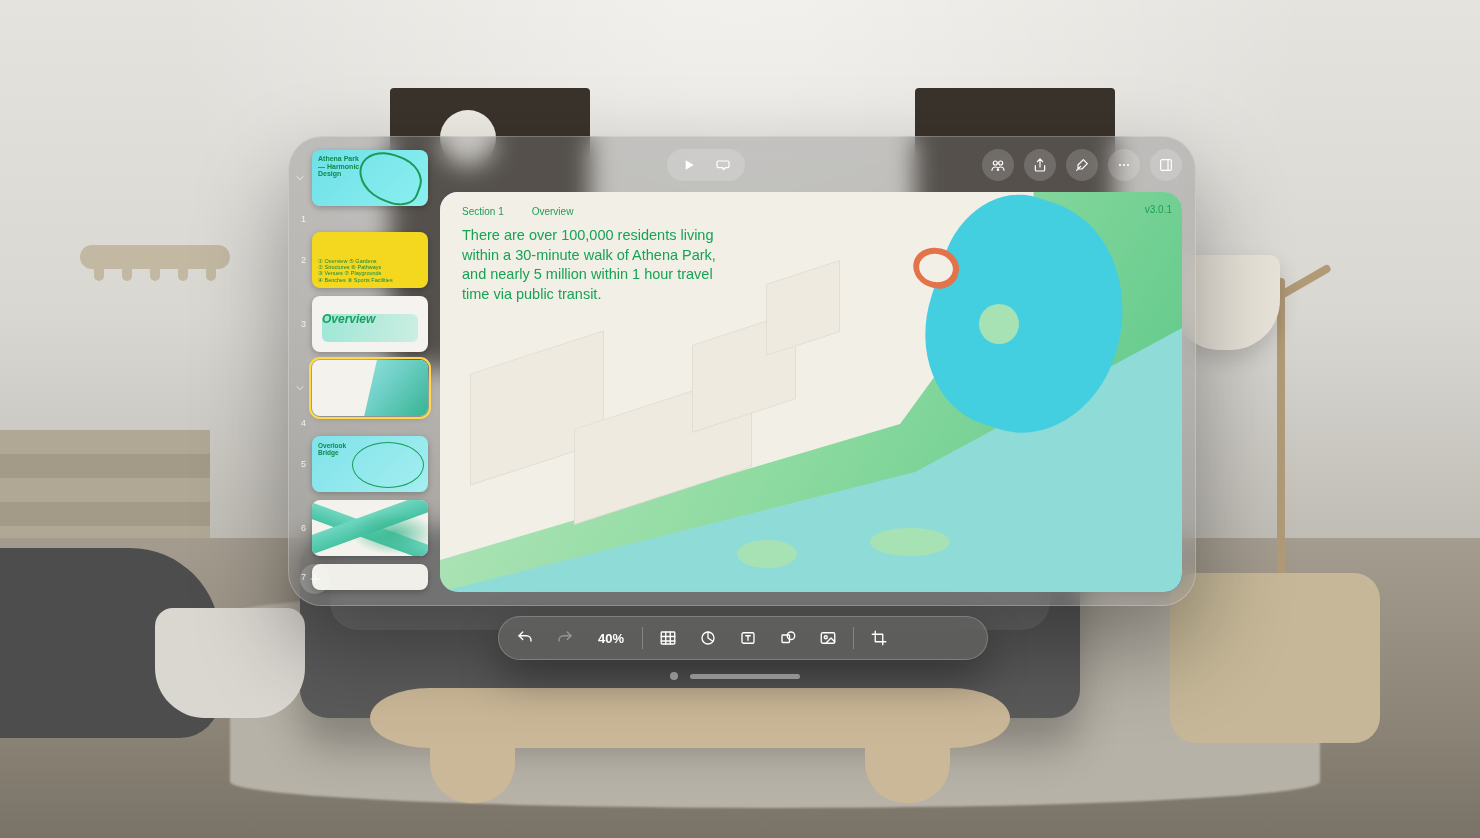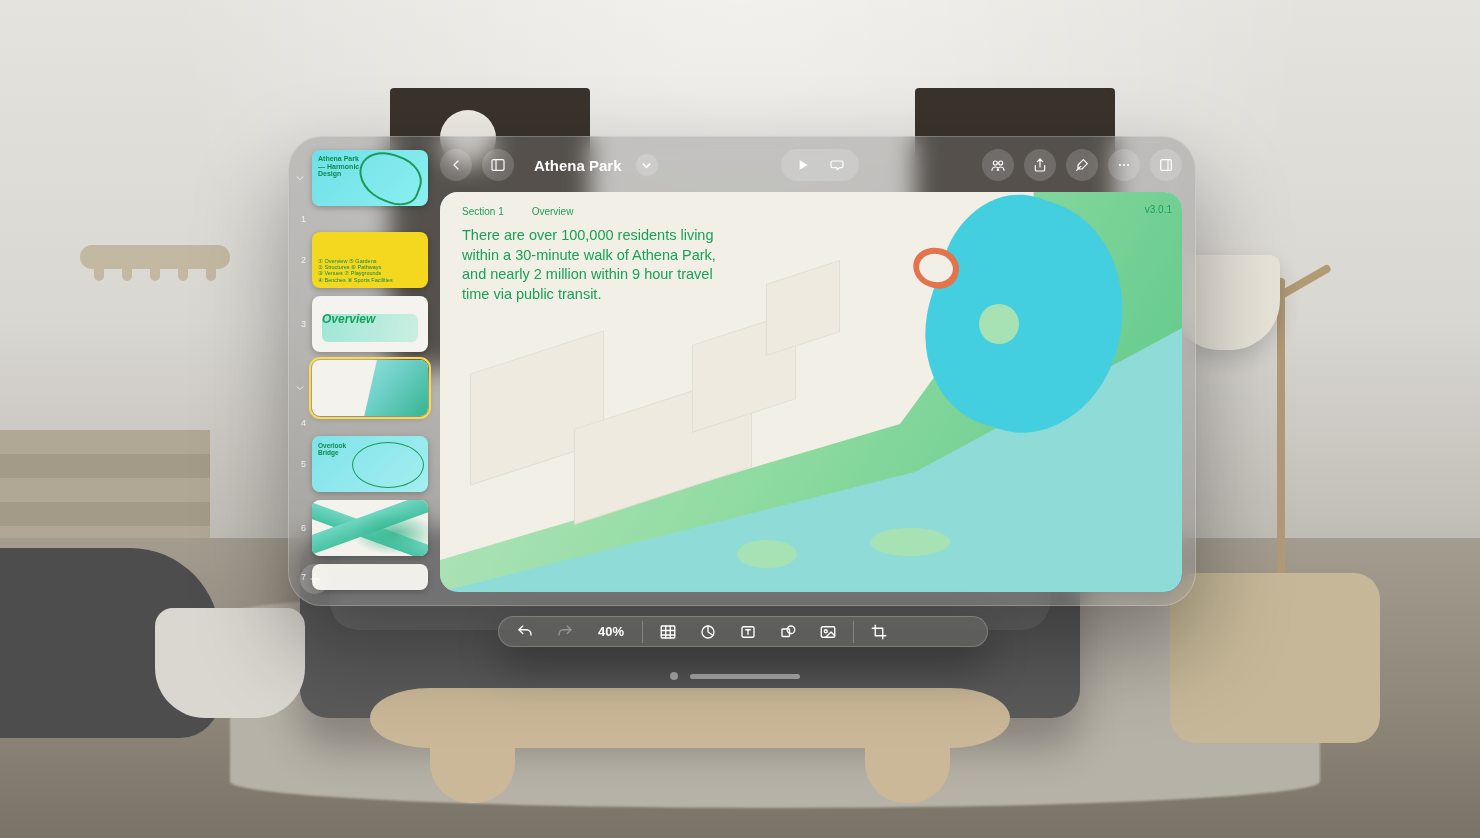--- a/index.html
+++ b/index.html
@@ -106,21 +106,21 @@
   .b4{left:44%;top:20%;width:10%;height:18%;transform:skewY(-18deg);}
   .pav{position:absolute;right:30%;top:14%;width:46px;height:40px;background:#e2734b;border-radius:50% 50% 46% 54%;transform:rotate(12deg);}
   .pav::after{content:"";position:absolute;inset:6px;background:#f2efe7;border-radius:50%;}
   .island{position:absolute;width:60px;height:28px;background:#a7e2b4;border-radius:50%;}
   .is1{left:40%;bottom:6%;} .is2{left:58%;bottom:9%;width:80px;} .is3{right:22%;top:28%;width:40px;height:40px;}
   .section-row{position:absolute;left:22px;top:14px;display:flex;gap:28px;font-size:10px;color:#1f9e57;font-weight:500;}
   .version{position:absolute;right:10px;top:12px;font-size:10px;color:#1f9e57;}
   .bodytext{position:absolute;left:22px;top:34px;width:280px;font-size:14.5px;line-height:1.35;color:#17a254;font-weight:500;}
 
   
-  .toolbar{position:absolute;left:498px;top:616px;width:490px;height:31px;border-radius:22px;
+  .toolbar{position:absolute;left:498px;top:616px;width:490px;height:44px;border-radius:22px;
     background:rgba(110,110,108,.55);backdrop-filter:blur(14px);
     box-shadow:0 18px 40px rgba(0,0,0,.35), inset 0 0 0 1px rgba(255,255,255,.2);
     display:flex;align-items:center;padding:0 14px;gap:4px;}
   .toolbar .sect{display:flex;align-items:center;gap:14px;}
   .toolbar .sep{width:1px;height:22px;background:rgba(255,255,255,.25);margin:0 8px;}
   .tbtn{width:26px;height:26px;display:flex;align-items:center;justify-content:center;cursor:pointer;}
   .tbtn.disabled{opacity:.35;cursor:default;}
   .tbtn svg{width:18px;height:18px;stroke:#fff;fill:none;stroke-width:1.8;stroke-linecap:round;stroke-linejoin:round;}
   .zoom{color:#fff;font-size:13px;font-weight:600;min-width:38px;text-align:center;}
 
@@ -223,39 +223,20 @@
     <div class="add-slide">
       <svg viewBox="0 0 24 24">
           <path d="M12 5v14M5 12h14"></path>
         </svg>
     </div>
   </div>
 
   <div class="main">
 
     <div class="topbar">
-      <div class="tb-left">
-        <div class="circ">
-          <svg viewBox="0 0 24 24">
-              <path d="M15 18l-6-6 6-6"></path>
-            </svg>
-        </div>
-        <div class="circ">
-          <svg viewBox="0 0 24 24">
-              <rect x="3" y="4" width="18" height="16" rx="2"></rect>
-              <path d="M9 4v16"></path>
-            </svg>
-        </div>
-        <span class="doc-title">Athena Park</span>
-        <div class="title-caret">
-          <svg viewBox="0 0 12 12" fill="none" stroke-width="1.8">
-              <path d="M2 4l4 4 4-4"></path>
-            </svg>
-        </div>
-      </div>
 
       <div class="tb-center">
         <div class="pill">
           <div class="circ" style="background:transparent">
             <svg viewBox="0 0 24 24">
                 <path d="M7 5v14l12-7z" fill="#fff" stroke="none"></path>
               </svg>
           </div>
           <div class="circ" style="background:transparent">
             <svg viewBox="0 0 24 24">
@@ -312,21 +293,21 @@
       <div class="pav"></div>
       <div class="island is1"></div>
       <div class="island is2"></div>
       <div class="island is3"></div>
 
       <div class="section-row">
         <span>Section 1</span>
         <span>Overview</span>
       </div>
       <div class="version">v3.0.1</div>
-      <div class="bodytext">There are over 100,000 residents living within a 30-minute walk of Athena Park, and nearly 2 million within 9 hour travel time via public transit.</div>
+      <div class="bodytext">There are over 100,000 residents living within a 30-minute walk of Athena Park, and nearly 5 million within 1 hour travel time via public transit.</div>
     </div>
   </div>
 </div>
 
 <div class="toolbar">
   <div class="sect">
     <div class="tbtn">
       <svg viewBox="0 0 24 24">
           <path d="M9 14l-5-5 5-5"></path>
           <path d="M4 9h10a6 6 0 016 6v1"></path>

